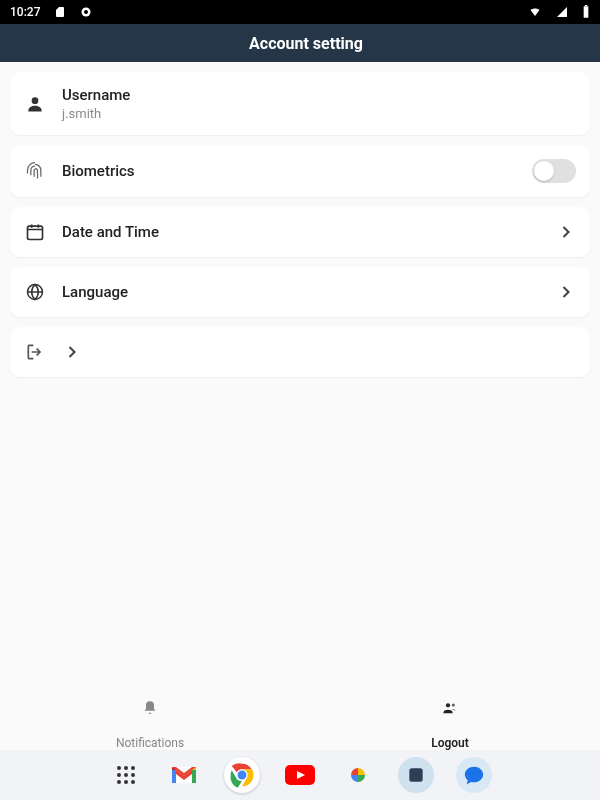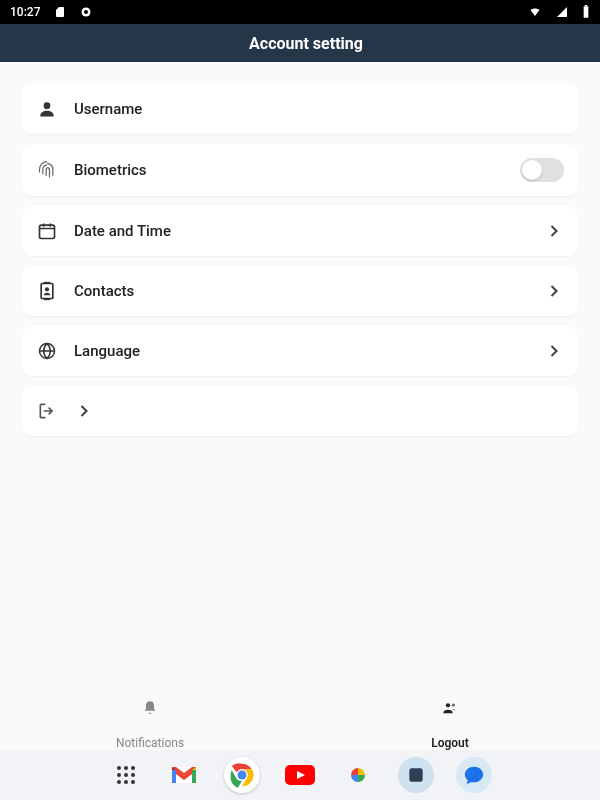--- a/index.html
+++ b/index.html
@@ -1,20 +1,20 @@
 <!DOCTYPE html>
 <html><head>
 <meta charset="utf-8">
 <style>
   * { box-sizing: border-box; margin: 0; padding: 0; }
   html, body { width: 600px; height: 800px; font-family: -apple-system, BlinkMacSystemFont, "Segoe UI", Roboto, sans-serif; background: #fafafa; overflow: hidden; }
   .status-bar { height: 24px; background: #000; color: #fff; display: flex; align-items: center; justify-content: space-between; padding: 0 10px; font-size: 12px; font-weight: 500; }
   .status-left, .status-right { display: flex; align-items: center; gap: 14px; }
   .header { height: 38px; background: #263649; color: #fff; display: flex; align-items: center; justify-content: center; font-size: 16px; font-weight: 700; padding-left: 12px; }
-  .content { padding: 22px; background: #fafafa; }
+  .content { padding: 10px; background: #fafafa; }
   .card { background: #fff; border-radius: 10px; display: flex; align-items: center; padding: 14px 14px; margin-bottom: 10px; box-shadow: 0 1px 2px rgba(0,0,0,0.05); }
   .card .leading { width: 22px; height: 22px; display: flex; align-items: center; justify-content: center; margin-right: 16px; color: #333; flex-shrink: 0; }
   .card .body { flex: 1; min-width: 0; }
   .card .title { font-size: 15px; color: #222; font-weight: 500; }
   .card .subtitle { font-size: 13px; color: #8a8a8a; margin-top: 2px; }
   .card .trailing { display: flex; align-items: center; }
   .chevron { color: #444; }
   .toggle { width: 44px; height: 24px; background: #e0e0e0; border-radius: 12px; position: relative; }
   .toggle .knob { position: absolute; left: 2px; top: 2px; width: 20px; height: 20px; background: #fff; border-radius: 50%; box-shadow: 0 1px 2px rgba(0,0,0,0.2); }
   .bottom-tabs { position: absolute; bottom: 50px; left: 0; right: 0; height: 50px; display: flex; }
@@ -71,20 +71,21 @@
 
   <div class="card">
     <div class="leading">
       <svg width="20" height="20" viewBox="0 0 24 24" fill="#333">
           <circle cx="12" cy="8" r="4"></circle>
           <path d="M4 20c0-4 4-6 8-6s8 2 8 6v1H4v-1z"></path>
         </svg>
     </div>
     <div class="body">
       <div class="title">Username</div>
+      <div class="subtitle">j.smith</div>
     </div>
   </div>
 
   <div class="card">
     <div class="leading">
       <svg width="20" height="20" viewBox="0 0 24 24" fill="none" stroke="#666" stroke-width="1.5">
           <path d="M12 2a9 9 0 0 0-9 9v4"></path>
           <path d="M12 6a5 5 0 0 0-5 5v6"></path>
           <path d="M12 10a1 1 0 0 0-1 1v8"></path>
           <path d="M15 21v-9a3 3 0 0 0-3-3"></path>
@@ -111,39 +112,20 @@
     <div class="body">
       <div class="title">Date and Time</div>
     </div>
     <div class="trailing chevron">
       <svg width="20" height="20" viewBox="0 0 24 24" fill="none" stroke="currentColor" stroke-width="2.5">
           <path d="M9 6l6 6-6 6"></path>
         </svg>
     </div>
   </div>
 
-  <div class="card">
-    <div class="leading">
-      <svg width="20" height="20" viewBox="0 0 24 24" fill="#333">
-          <rect x="5" y="3" width="14" height="18" rx="1" fill="none" stroke="#333" stroke-width="2"></rect>
-          <circle cx="12" cy="10" r="2.5"></circle>
-          <path d="M8 17c0-2 2-3 4-3s4 1 4 3"></path>
-          <rect x="8" y="1" width="8" height="2"></rect>
-          <rect x="8" y="21" width="8" height="2"></rect>
-        </svg>
-    </div>
-    <div class="body">
-      <div class="title">Contacts</div>
-    </div>
-    <div class="trailing chevron">
-      <svg width="20" height="20" viewBox="0 0 24 24" fill="none" stroke="currentColor" stroke-width="2.5">
-          <path d="M9 6l6 6-6 6"></path>
-        </svg>
-    </div>
-  </div>
 
   <div class="card">
     <div class="leading">
       <svg width="20" height="20" viewBox="0 0 24 24" fill="none" stroke="#333" stroke-width="1.8">
           <circle cx="12" cy="12" r="9"></circle>
           <path d="M3 12h18M12 3c2.5 2.5 4 5.5 4 9s-1.5 6.5-4 9c-2.5-2.5-4-5.5-4-9s1.5-6.5 4-9z"></path>
         </svg>
     </div>
     <div class="body">
       <div class="title">Language</div>

